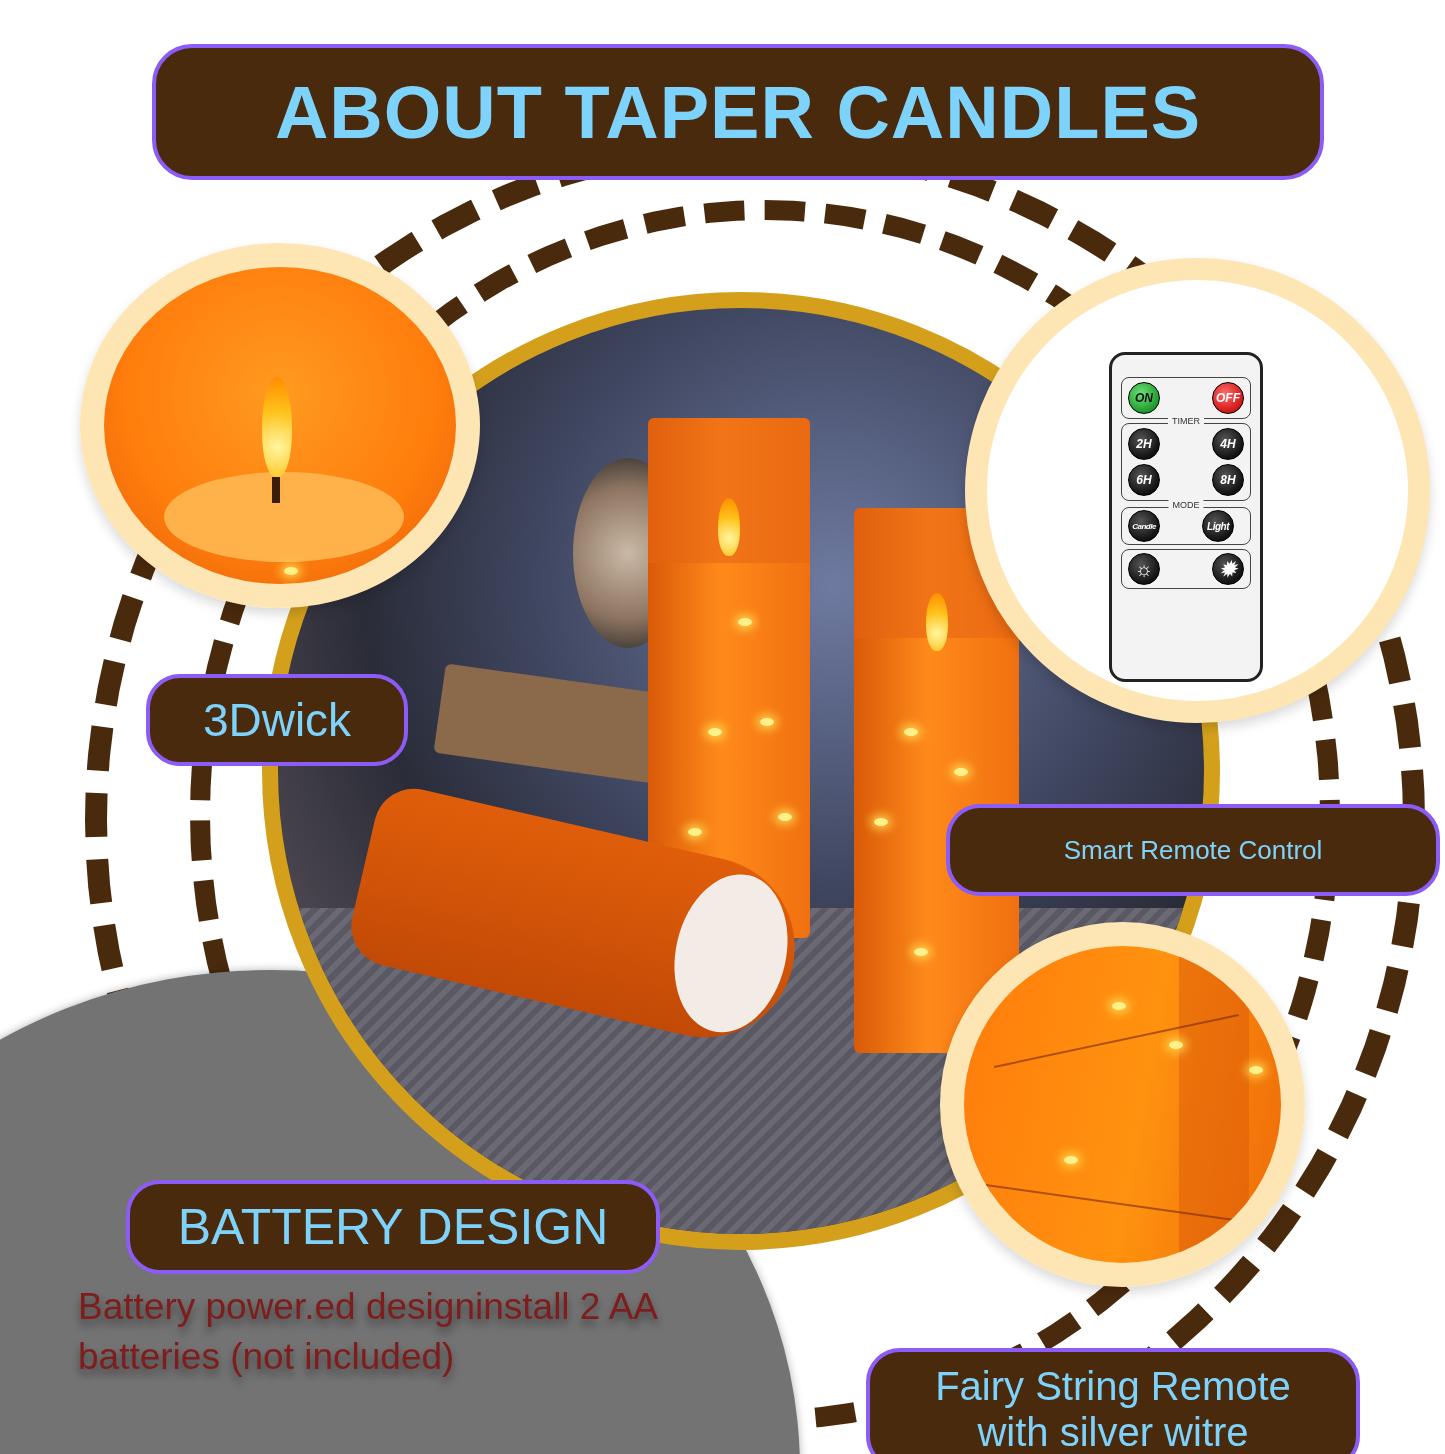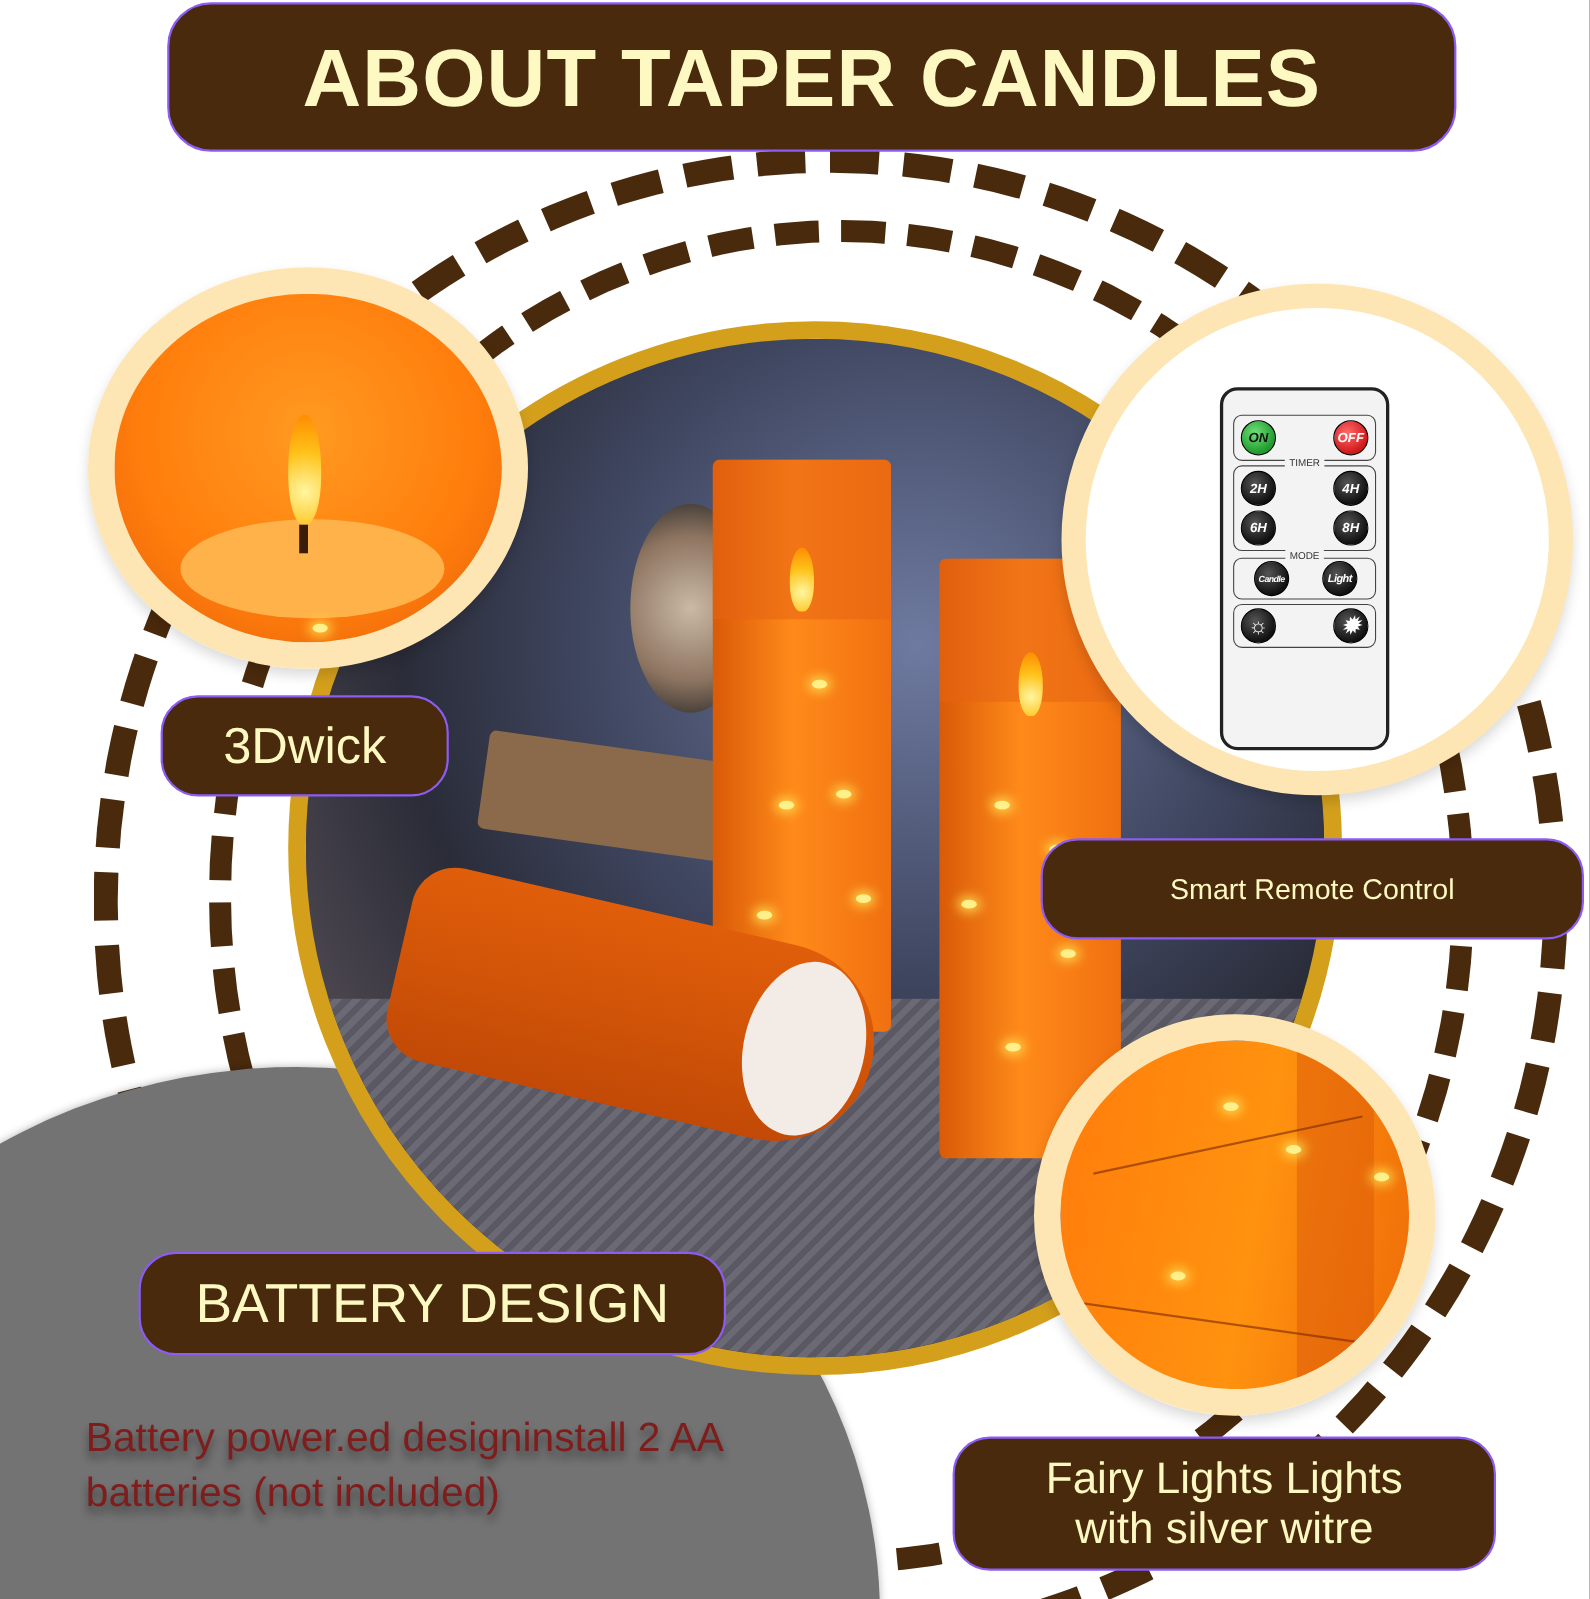--- a/index.html
+++ b/index.html
@@ -1,18 +1,18 @@
 <!DOCTYPE html>
 <html><head>
 <meta charset="utf-8">
 <style>
   html, body { margin: 0; padding: 0; }
   body { width: 1445px; height: 1454px; position: relative; overflow: hidden; background: #ffffff; font-family: "Liberation Sans", sans-serif; }
   .abs { position: absolute; }
-  .pill { position: absolute; background: #4a2a0c; color: #fef9c3; border: 2px solid #8b5cf6; box-sizing: border-box; display: flex; align-items: center; justify-content: center; text-align: center; }
+  .pill { position: absolute; background: #4a2a0c; color: #7dd3fc; border: 4px solid #8b5cf6; box-sizing: border-box; display: flex; align-items: center; justify-content: center; text-align: center; margin-top: 42px; }
   .title-pill { left: 152px; top: 2px; width: 1172px; height: 136px; border-radius: 40px; font-weight: 700; font-size: 74px; letter-spacing: 1px; }
   .dash-outer { left: 85px; top: 135px; width: 1340px; height: 1370px; border-radius: 50%; border: 22px dashed #4a2a0c; box-sizing: border-box; }
   .dash-inner { left: 190px; top: 200px; width: 1150px; height: 1230px; border-radius: 50%; border: 20px dashed #4a2a0c; box-sizing: border-box; }
   .grey-blob { left: -260px; top: 970px; width: 1060px; height: 1000px; border-radius: 50%; background: #737373; box-shadow: 0 0 8px rgba(0,0,0,0.3); }
   .photo { left: 262px; top: 292px; width: 958px; height: 958px; border-radius: 50%; border: 16px solid #d4a01c; box-sizing: border-box; overflow: hidden;
     background: radial-gradient(circle at 60% 30%, #6e7aa0 0%, #3f4660 35%, #2a2c38 55%, #4e4850 75%, #5d5660 100%); }
   .candle { position: absolute; border-radius: 6px; background: linear-gradient(90deg, #d95a08 0%, #ff8a1a 45%, #f07010 100%); }
   .candle-top { position: absolute; left: 0; right: 0; top: 0; border-radius: 6px 6px 0 0; background: rgba(230,100,20,0.55); }
   .flame { position: absolute; width: 22px; height: 58px; border-radius: 50% 50% 45% 45%; background: radial-gradient(circle at 50% 70%, #fff6a0 0%, #ffc21a 50%, #ff8a00 100%); }
   .led { position: absolute; width: 14px; height: 8px; border-radius: 50%; background: #fff08a; box-shadow: 0 0 10px 4px rgba(255,220,80,0.8); }
@@ -94,21 +94,21 @@
     </div>
     <div class="r-group" style="top:68px;height:78px;">
       <span class="r-legend">TIMER</span>
       <div class="r-btn" style="left:6px;top:4px;">2H</div>
       <div class="r-btn" style="right:6px;top:4px;">4H</div>
       <div class="r-btn" style="left:6px;top:40px;">6H</div>
       <div class="r-btn" style="right:6px;top:40px;">8H</div>
     </div>
     <div class="r-group" style="top:152px;height:38px;">
       <span class="r-legend">MODE</span>
-      <div class="r-btn small" style="left:18px;top:2px;">Candle</div>
+      <div class="r-btn small" style="left:6px;top:2px;">Candle</div>
       <div class="r-btn small" style="right:16px;top:2px;font-size:10px;">Light</div>
     </div>
     <div class="r-group" style="top:194px;height:40px;">
       <div class="r-btn" style="left:6px;top:3px;">
           <span class="sun">☼</span>
         </div>
       <div class="r-btn" style="right:6px;top:3px;">
           <span class="sun">✹</span>
         </div>
     </div>
@@ -121,20 +121,20 @@
 <div class="feat feat-fairy">
   <div class="abs" style="left:215px;top:0;width:70px;height:100%;background:rgba(220,90,10,0.5);"></div>
   <div class="wire" style="left:30px;top:120px;width:250px;transform:rotate(-12deg);"></div>
   <div class="wire" style="left:0;top:235px;width:280px;transform:rotate(8deg);"></div>
   <div class="led" style="left:148px;top:56px;"></div>
   <div class="led" style="left:100px;top:210px;"></div>
   <div class="led" style="left:285px;top:120px;"></div>
   <div class="led" style="left:205px;top:95px;"></div>
 </div>
 <div class="pill feat-pill" style="left:866px;top:1306px;width:494px;height:122px;font-size:40px;line-height:46px;flex-direction:column;">
-  <span>Fairy Lights Lights</span>
+  <span>Fairy String Remote</span>
   <span>with silver witre</span>
 </div>
 
 <div class="pill feat-pill" style="left:126px;top:1138px;width:534px;height:94px;font-size:50px;justify-content:center;">
   <span>BATTERY DESIGN</span>
 </div>
 <div class="abs body-text">Battery power.ed designinstall 2 AA batteries (not included)</div>
 
 </body></html>

